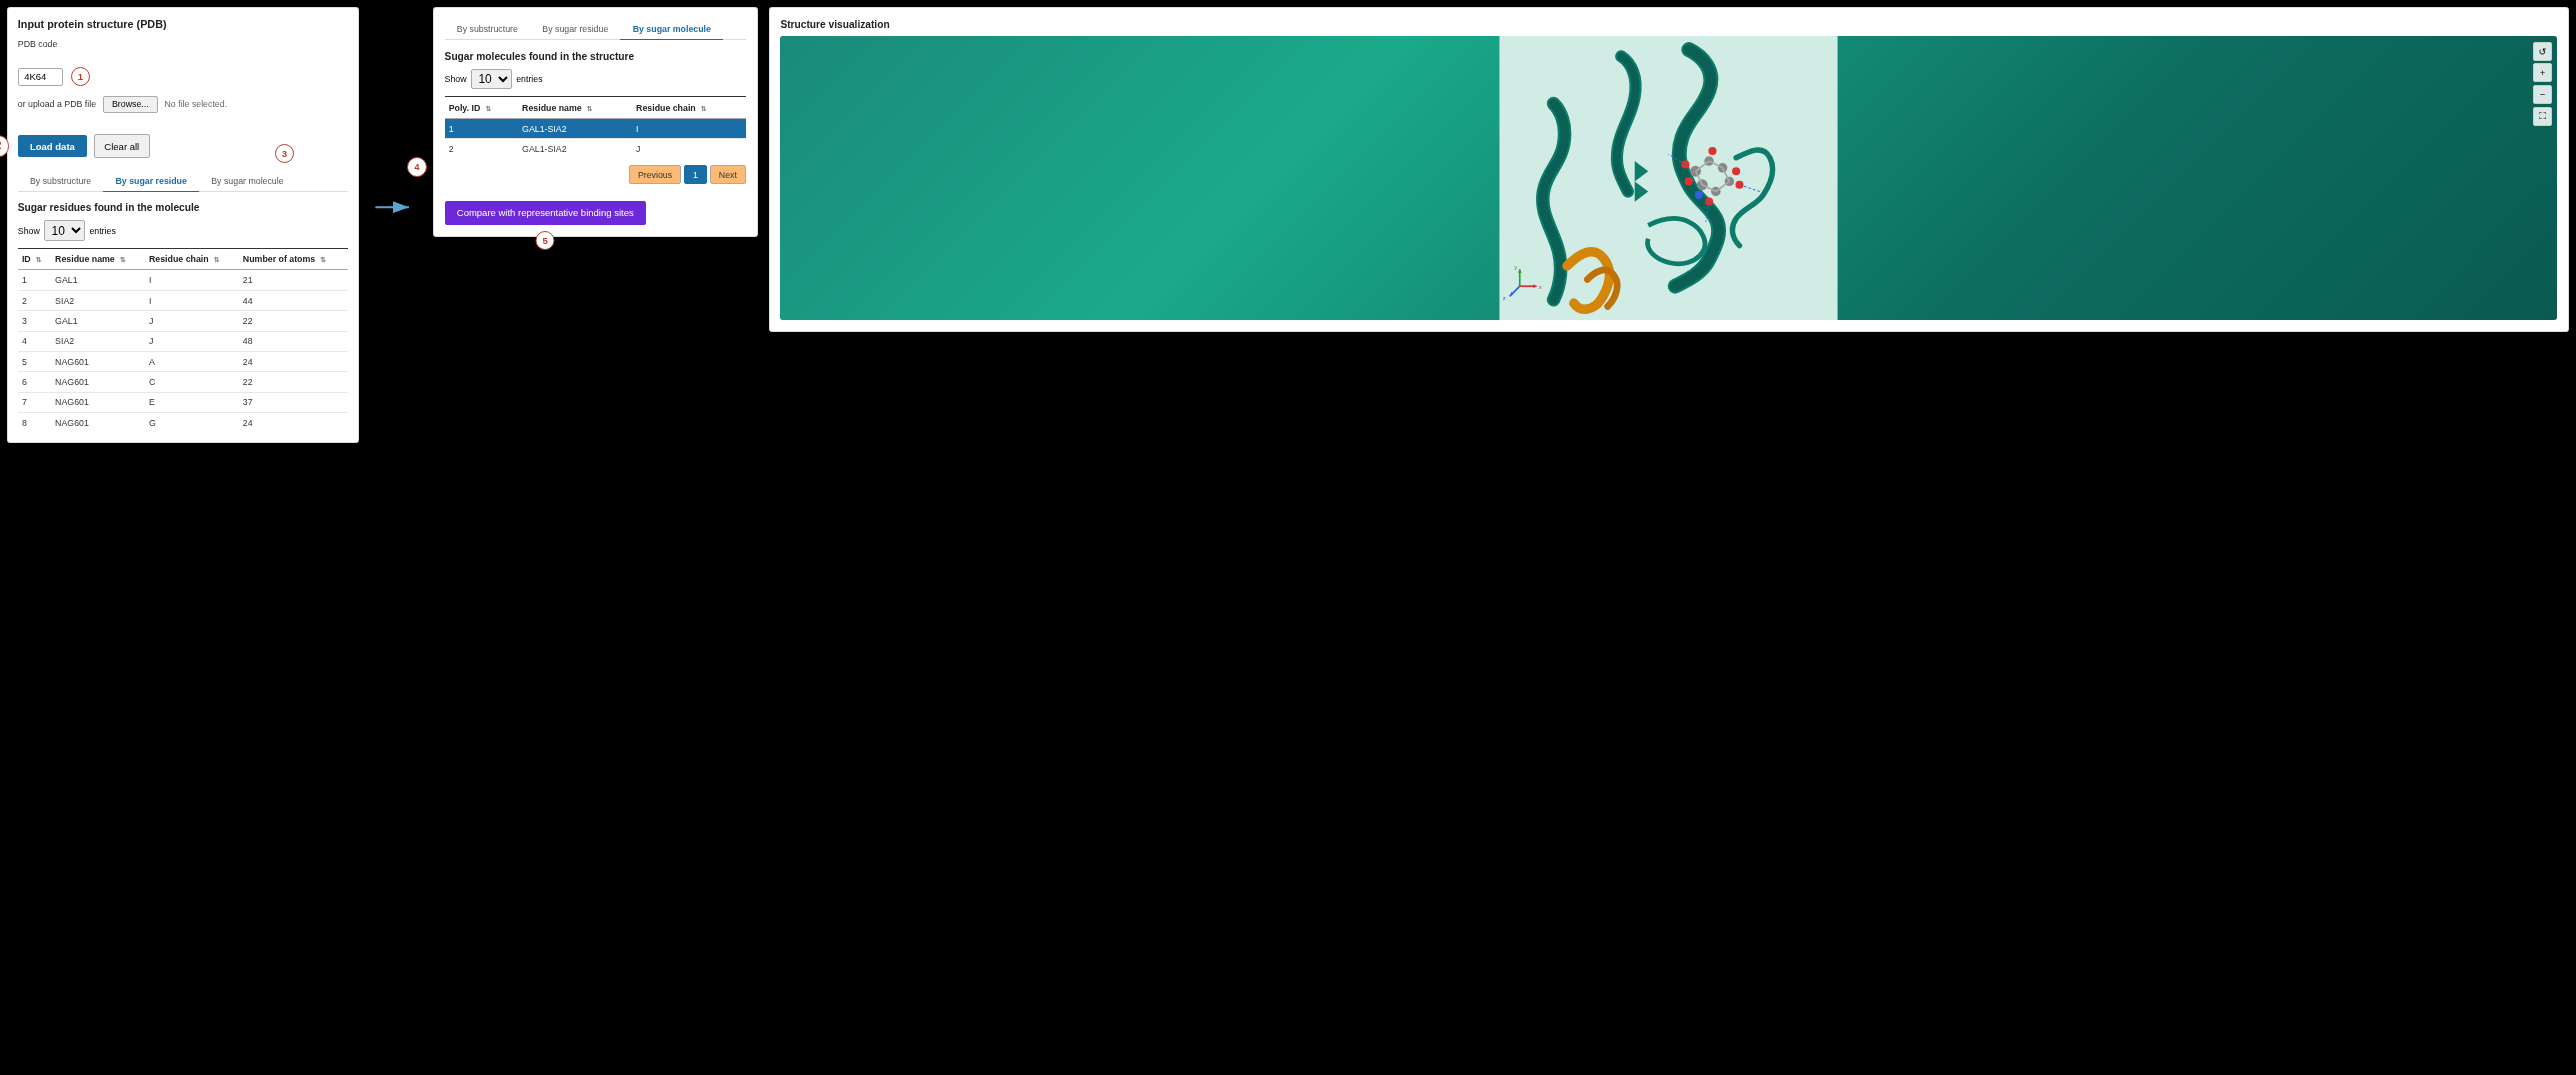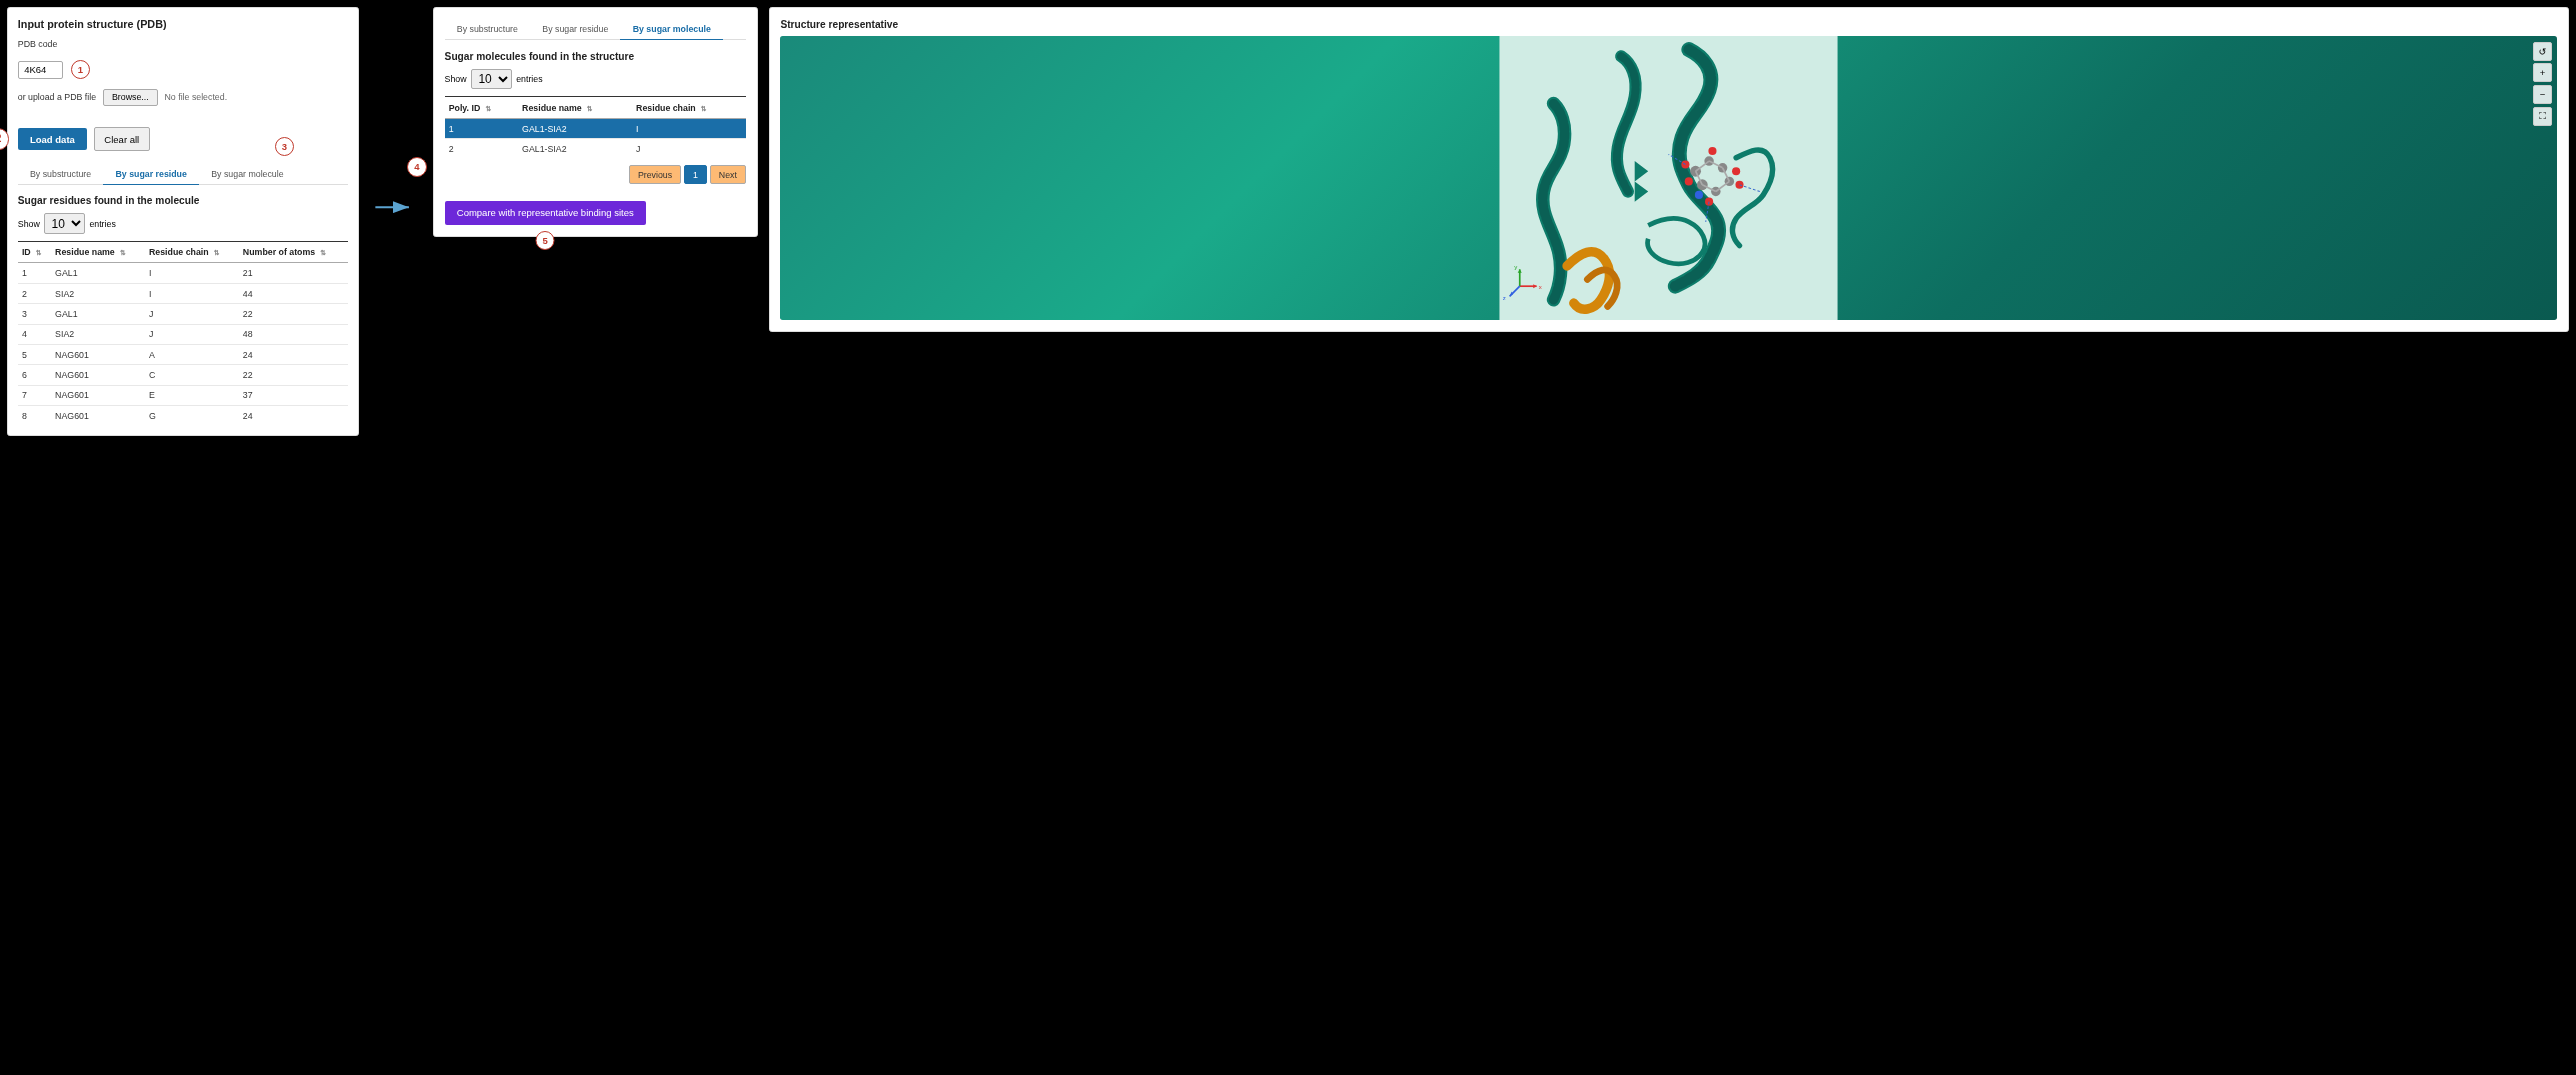--- a/index.html
+++ b/index.html
@@ -34,21 +34,21 @@
     .panel-title {
       font-size: 10.8px;
       font-weight: bold;
       margin-bottom: 9.5px;
       color: #222;
     }
 
     .field-label {
       font-size: 8.8px;
       color: #333;
-      margin-bottom: 11px;
+      margin-bottom: 18px;
     }
 
     .pdb-input-row {
       display: flex;
       align-items: center;
       gap: 8.1px;
       margin-bottom: 9.5px;
     }
 
     .pdb-input {
@@ -504,21 +504,21 @@
     </div>
 
     <div style="position:relative; display:inline-block;">
       <button class="compare-btn">Compare with representative binding sites</button>
       
       <div style="position:absolute; bottom:-24.4px; left:50%; transform:translateX(-50%); width:19px; height:19px; border-radius:50%; border:1.4px solid #c0392b; color:#c0392b; display:flex; align-items:center; justify-content:center; font-size:9.5px; font-weight:bold; background:#fff;">5</div>
     </div>
   </div>
 
   <div class="right-panel">
-    <div class="viz-title">Structure representative</div>
+    <div class="viz-title">Structure visualization</div>
 
     <div class="viz-area">
       
       <svg class="protein-svg" viewBox="0 0 500 420" xmlns="http://www.w3.org/2000/svg" style="font-size:14px">
 
         <defs>
           <radialGradient id="bgGrad" cx="50%" cy="50%" r="60%">
             <stop offset="0%" style="stop-color:#e8f4f0;stop-opacity:1"></stop>
             <stop offset="100%" style="stop-color:#c8e8e0;stop-opacity:1"></stop>
           </radialGradient>

